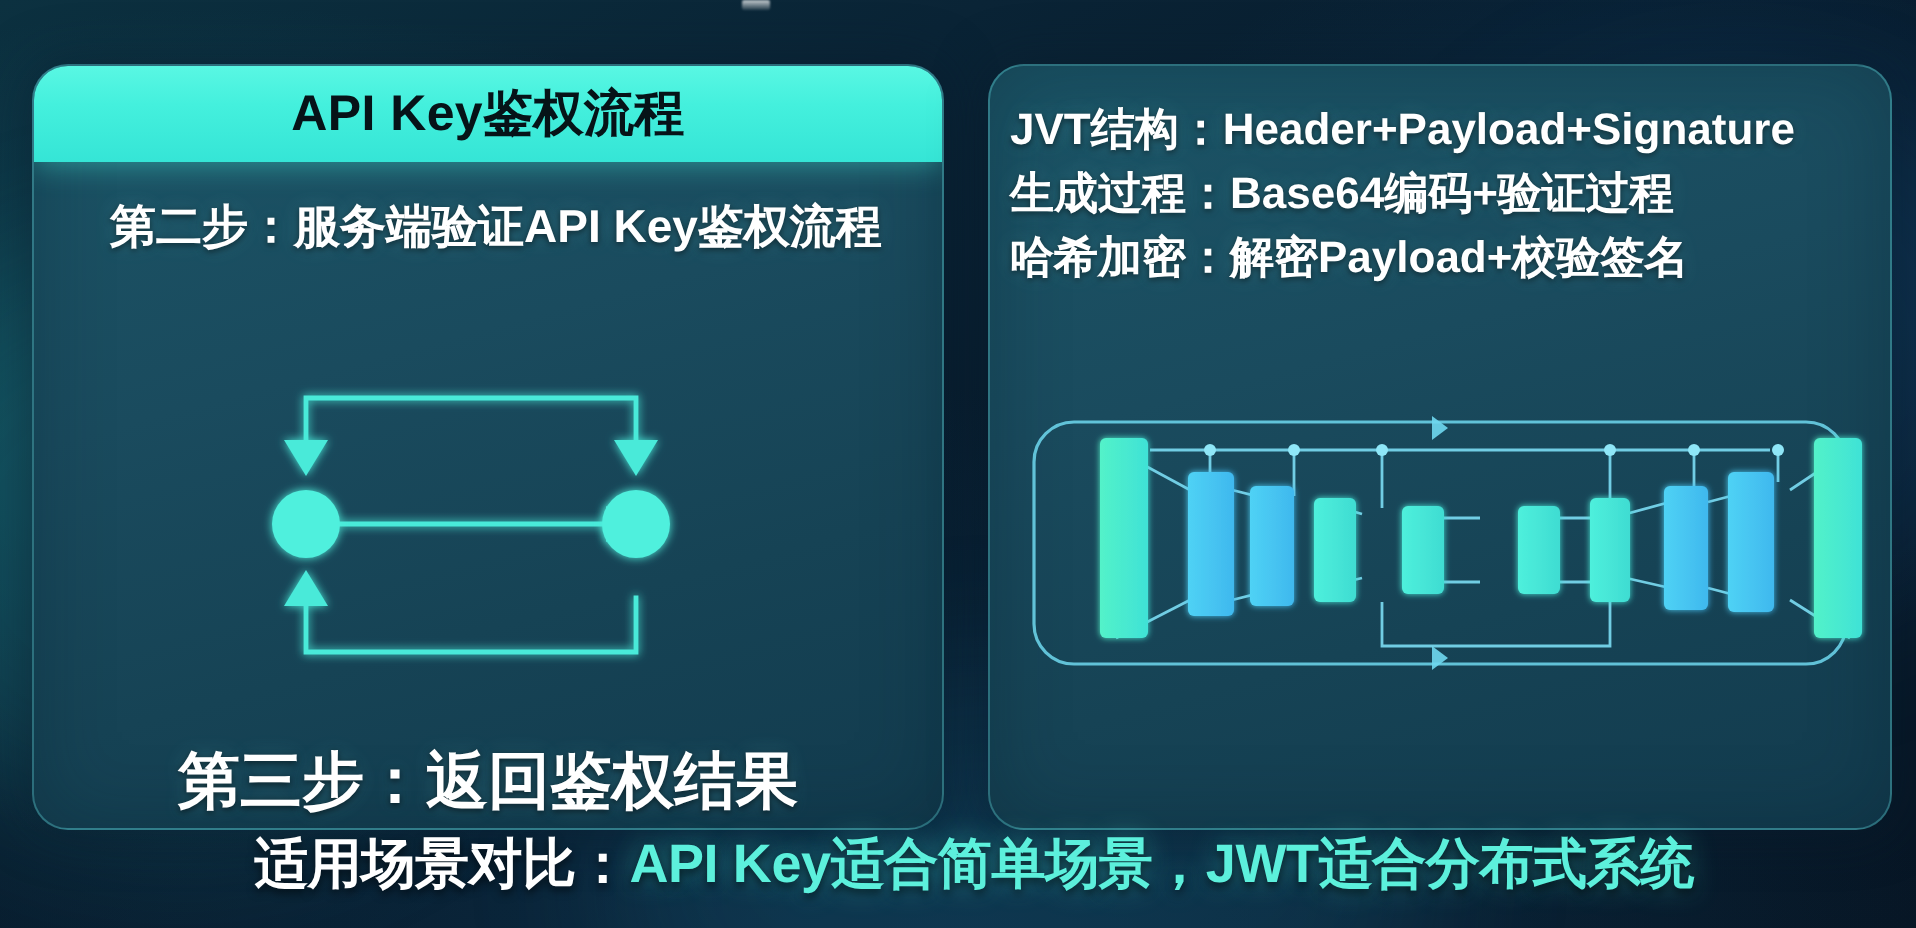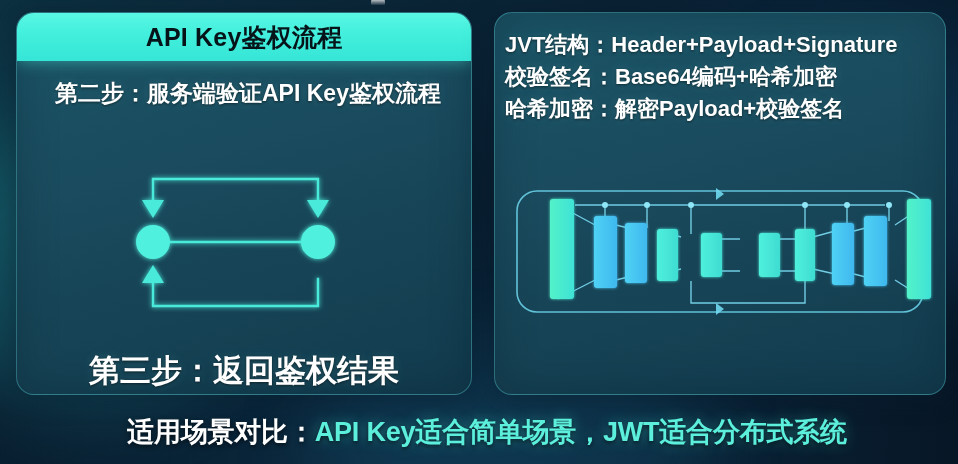--- a/index.html
+++ b/index.html
@@ -40,21 +40,21 @@
     width: 14px;
     height: 5px;
     background: linear-gradient(180deg, rgba(255,255,255,0.78), rgba(255,255,255,0.10));
     border-radius: 1px;
     filter: blur(0.4px);
   }
 
   
   .card {
     position: absolute;
-    top: 12px;
+    top: 32px;
     width: 454px;
     height: 381px;
     border-radius: 18px;
     background: linear-gradient(165deg, #1b5466 0%, #1a4b5e 38%, #164355 68%, #123b4e 100%);
     border: 1px solid rgba(104,226,226,0.30);
     box-shadow: 0 0 26px rgba(10,30,46,0.55), inset 0 0 40px rgba(7,30,44,0.30);
     overflow: hidden;
   }
   .card-left  { left: 16px; }
   .card-right { left: 494px; width: 450px; }
@@ -194,21 +194,21 @@
       </div>
 
       <div class="flow-caption">第三步：返回鉴权结果</div>
     </div>
   </div>
 
   <div class="card card-right">
     <div class="card-body">
       <ul class="step-list">
         <li class="step-line">JVT结构：Header+Payload+Signature</li>
-        <li class="step-line">校验签名：Base64编码+哈希加密</li>
+        <li class="step-line">生成过程：Base64编码+验证过程</li>
         <li class="step-line">哈希加密：解密Payload+校验签名</li>
       </ul>
 
       <div class="net-wrap">
         <svg width="450" height="150" viewBox="0 0 450 150">
           <defs>
             <filter id="nglow" x="-40%" y="-40%" width="180%" height="180%">
               <feGaussianBlur stdDeviation="1.5" result="b"></feGaussianBlur>
               <feMerge>
                   <feMergeNode in="b"></feMergeNode>

